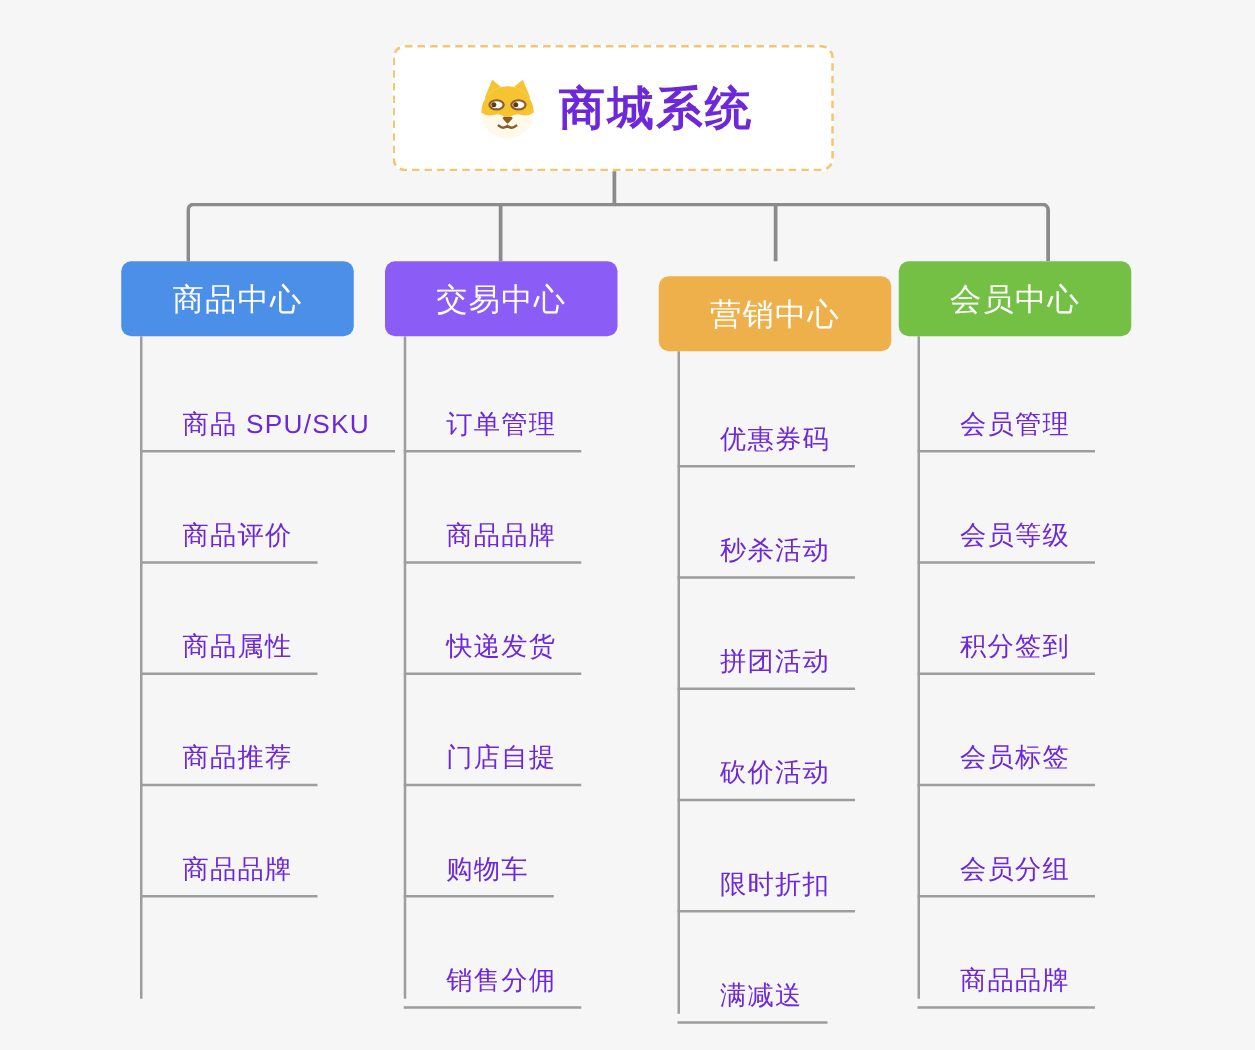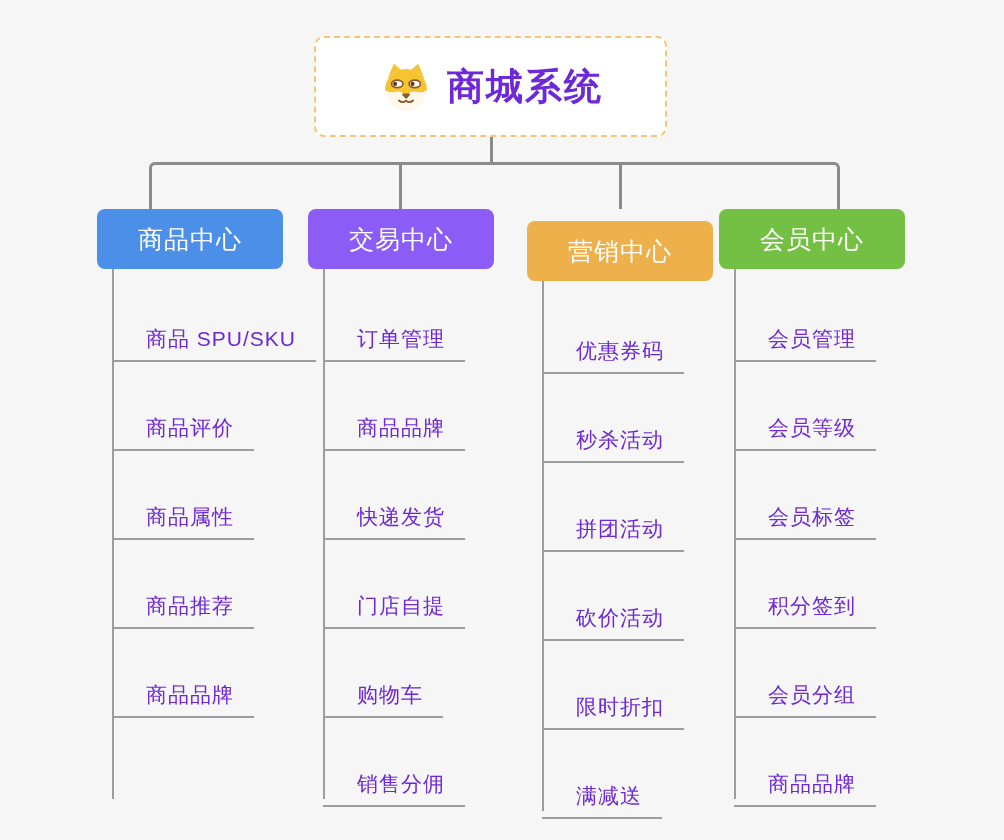--- a/index.html
+++ b/index.html
@@ -122,20 +122,20 @@
       <div class="leaf">满减送</div>
     </div>
   </div>
 
   <div class="branch b4">
     <div class="branch-node" style="background-color: rgb(115, 192, 69);">会员中心</div>
     <div class="branch-line"></div>
     <div class="leaves">
       <div class="leaf">会员管理</div>
       <div class="leaf">会员等级</div>
+      <div class="leaf">积分签到</div>
       <div class="leaf">会员标签</div>
-      <div class="leaf">积分签到</div>
       <div class="leaf">会员分组</div>
       <div class="leaf">商品品牌</div>
     </div>
   </div>
 
 </div>
 
 </body></html>

